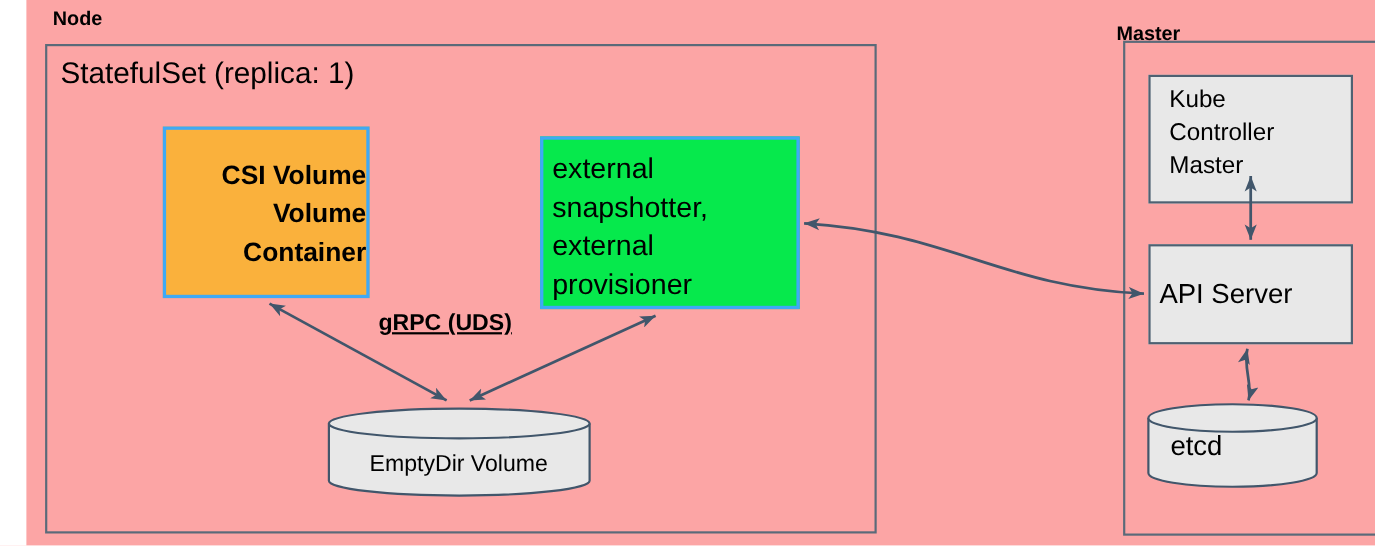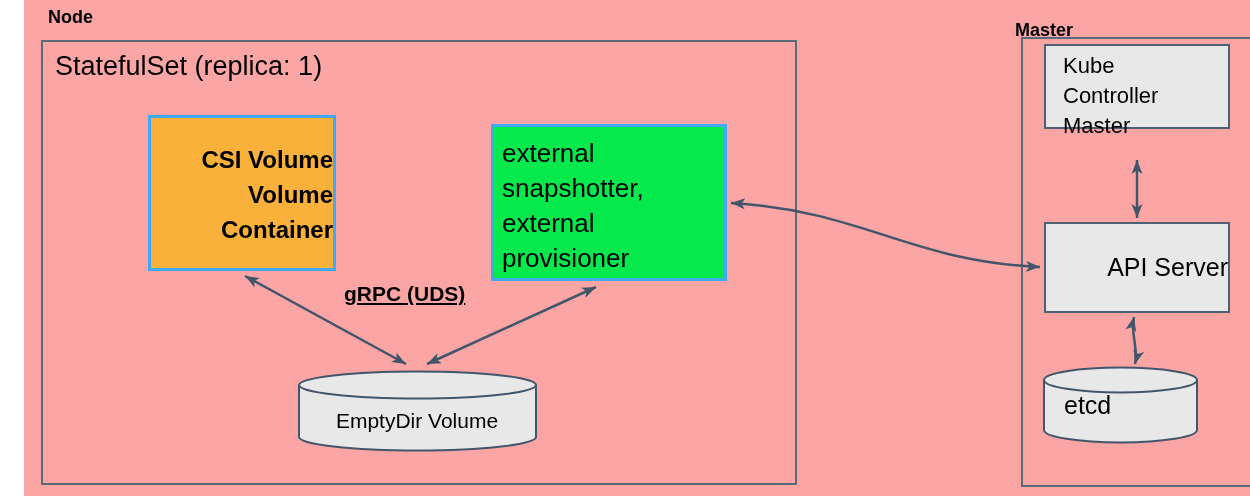--- a/index.html
+++ b/index.html
@@ -30,26 +30,26 @@
 
   #statefulset-label{left:31px;top:50px;font-size:27px;line-height:32px;white-space:nowrap;}
 
   #csi-box{left:124px;top:115px;width:188px;height:156px;background:var(--orange-fill);
     border:3px solid var(--accent-border);padding:24px 0 0 18px;
     font-size:24px;font-weight:bold;line-height:35px;text-align:right;}
   #ext-box{left:467px;top:124px;width:236px;height:157px;background:var(--green-fill);
     border:3px solid var(--accent-border);padding:9px 0 0 8px;
     font-size:26px;font-weight:400;line-height:35px;}
 
-  #kcm-box{left:1020px;top:44px;width:186px;height:85px;background:var(--gray-fill);
+  #kcm-box{left:1020px;top:68px;width:186px;height:117px;background:var(--gray-fill);
     border:2px solid var(--inner-border);padding:5px 0 0 17px;
     font-size:22px;line-height:30px;}
   #api-box{left:1020px;top:222px;width:186px;height:91px;background:var(--gray-fill);
     border:2px solid var(--inner-border);display:flex;align-items:center;
-    padding-left:8px;font-size:25px;justify-content:flex-end;}
+    padding-left:8px;font-size:25px;}
 
   #grpc-label{left:320px;top:282px;font-size:21px;font-weight:bold;white-space:nowrap;text-decoration:underline;}
 
   #overlay{position:absolute;left:0;top:0;z-index:5;pointer-events:none;}
   .cyl{fill:var(--gray-fill);stroke:var(--arrow);stroke-width:2;}
   .arrow{fill:none;stroke:var(--arrow);stroke-width:2.5;}
   .cyl-label{fill:var(--text);font-family:"Liberation Sans", sans-serif;}
   #emptydir-label{font-size:21px;}
   #etcd-label{font-size:25px;}
 </style>

